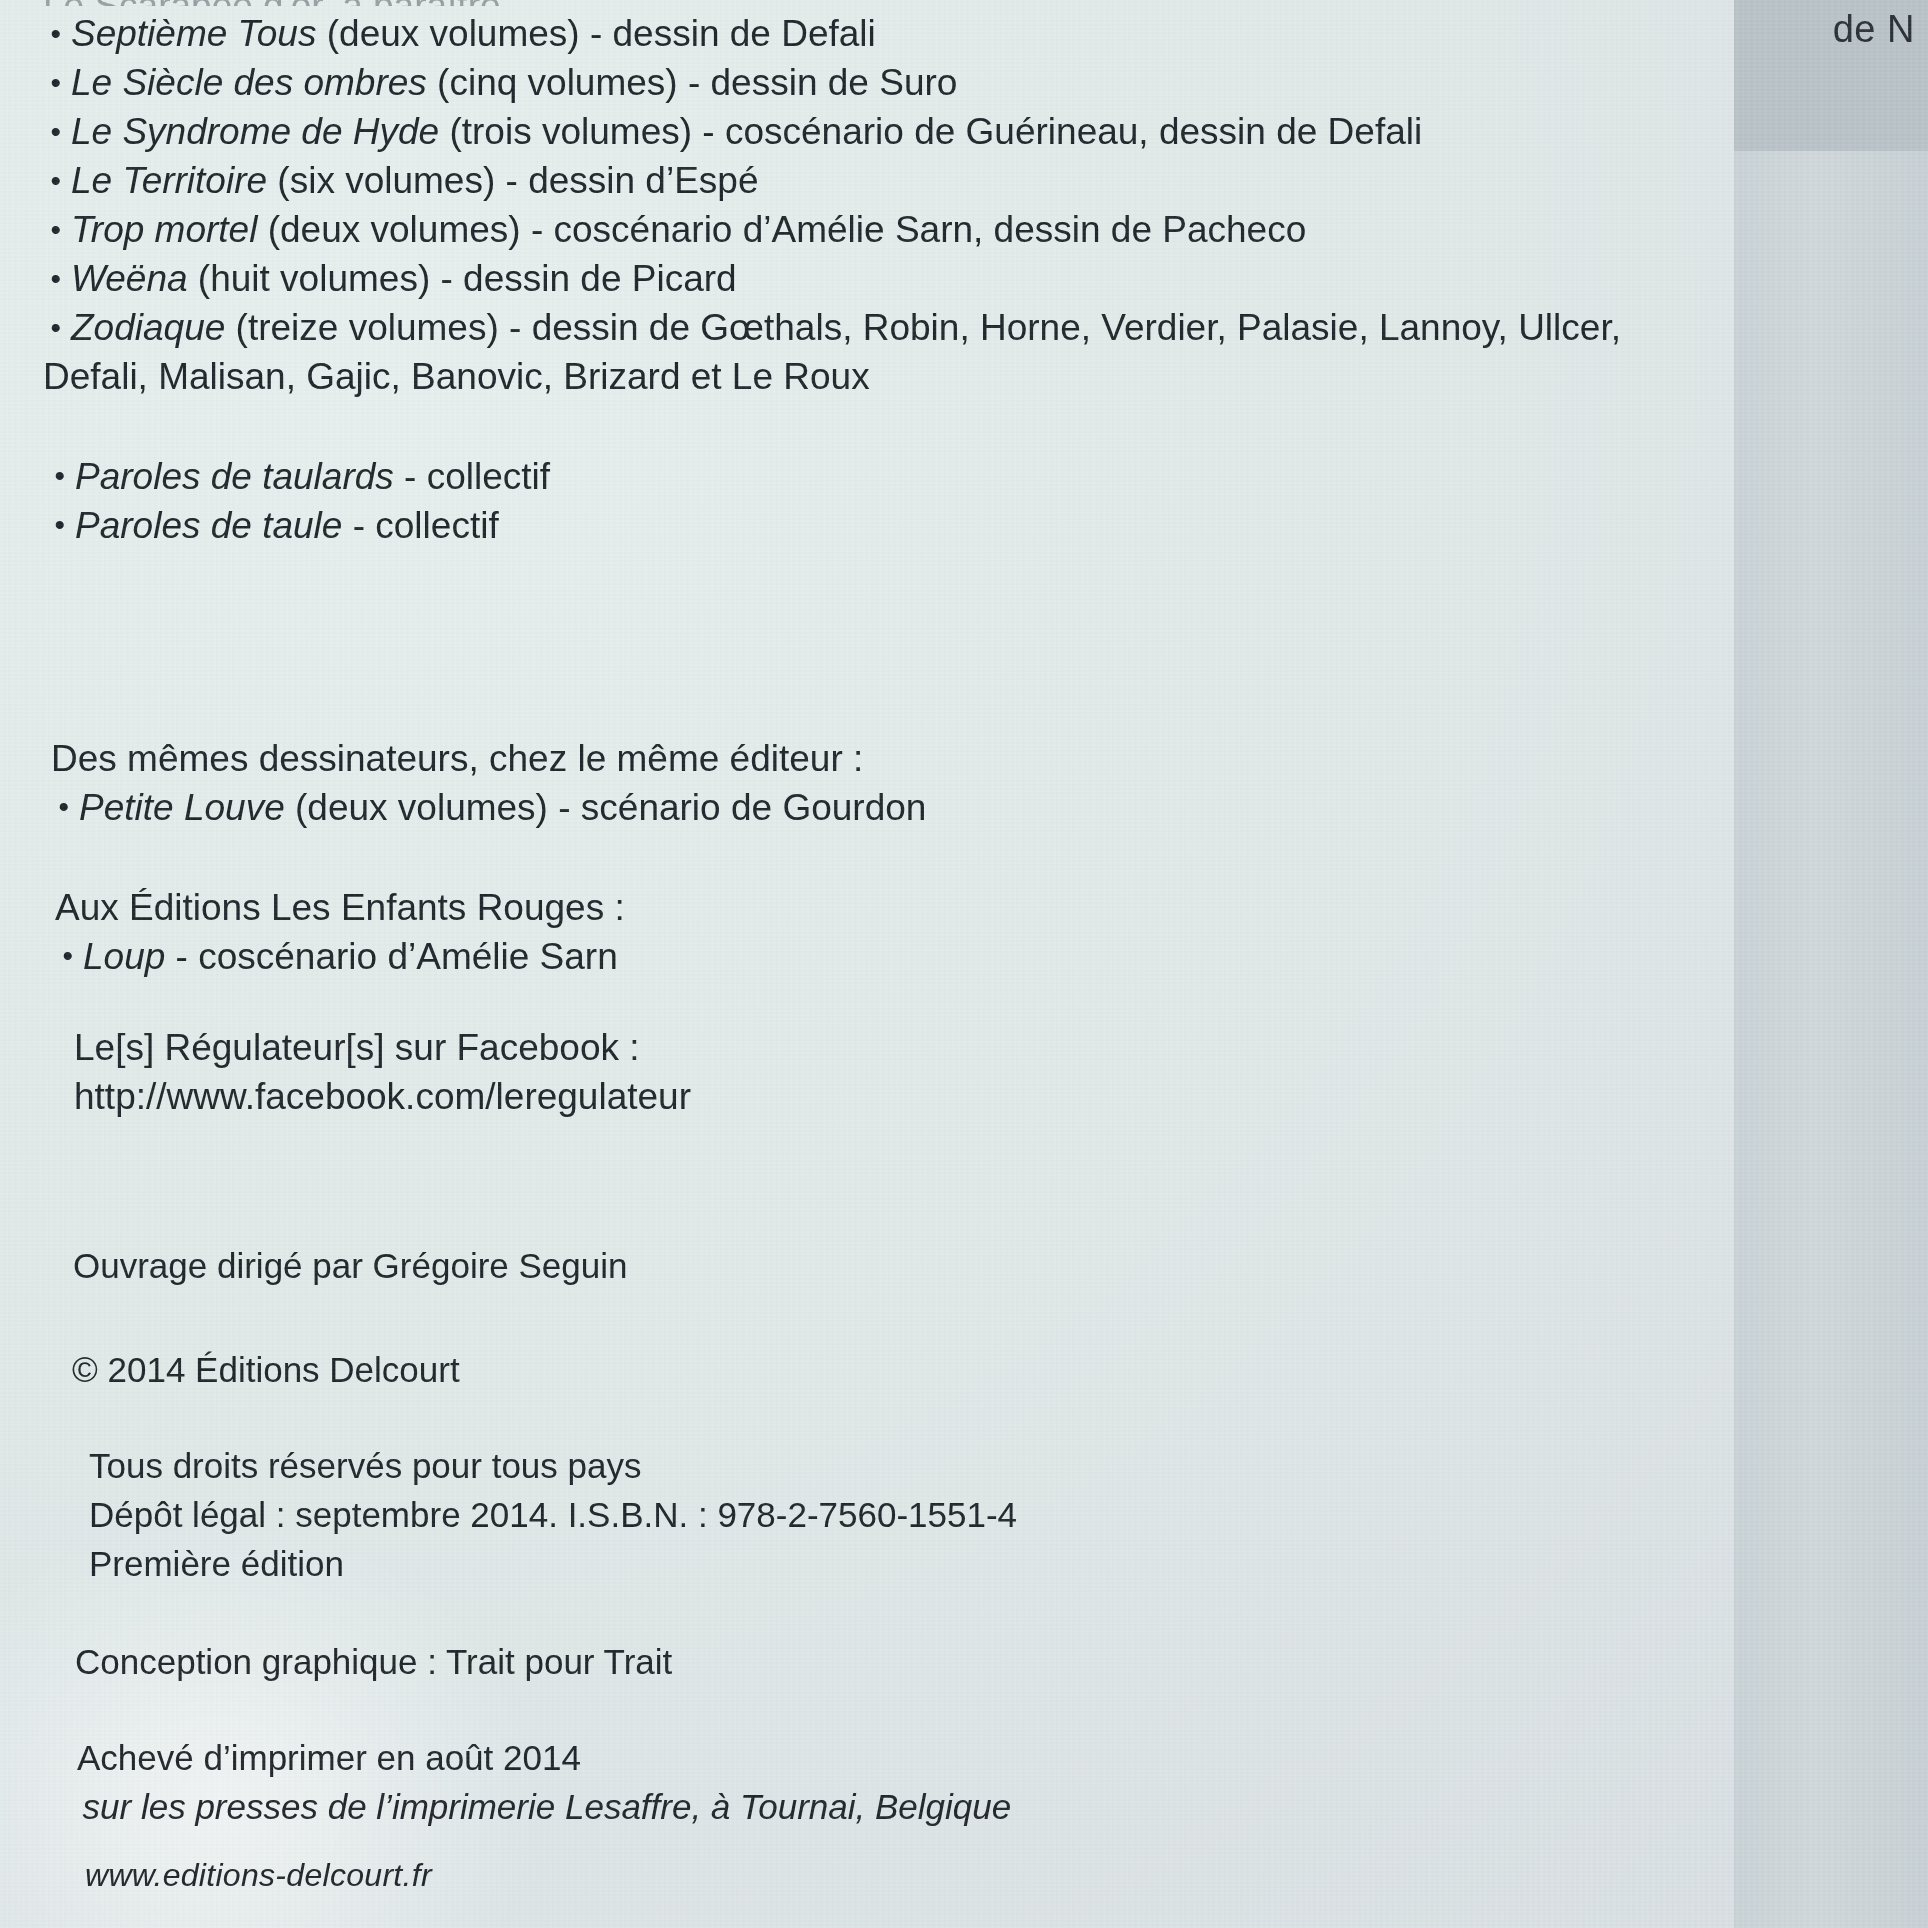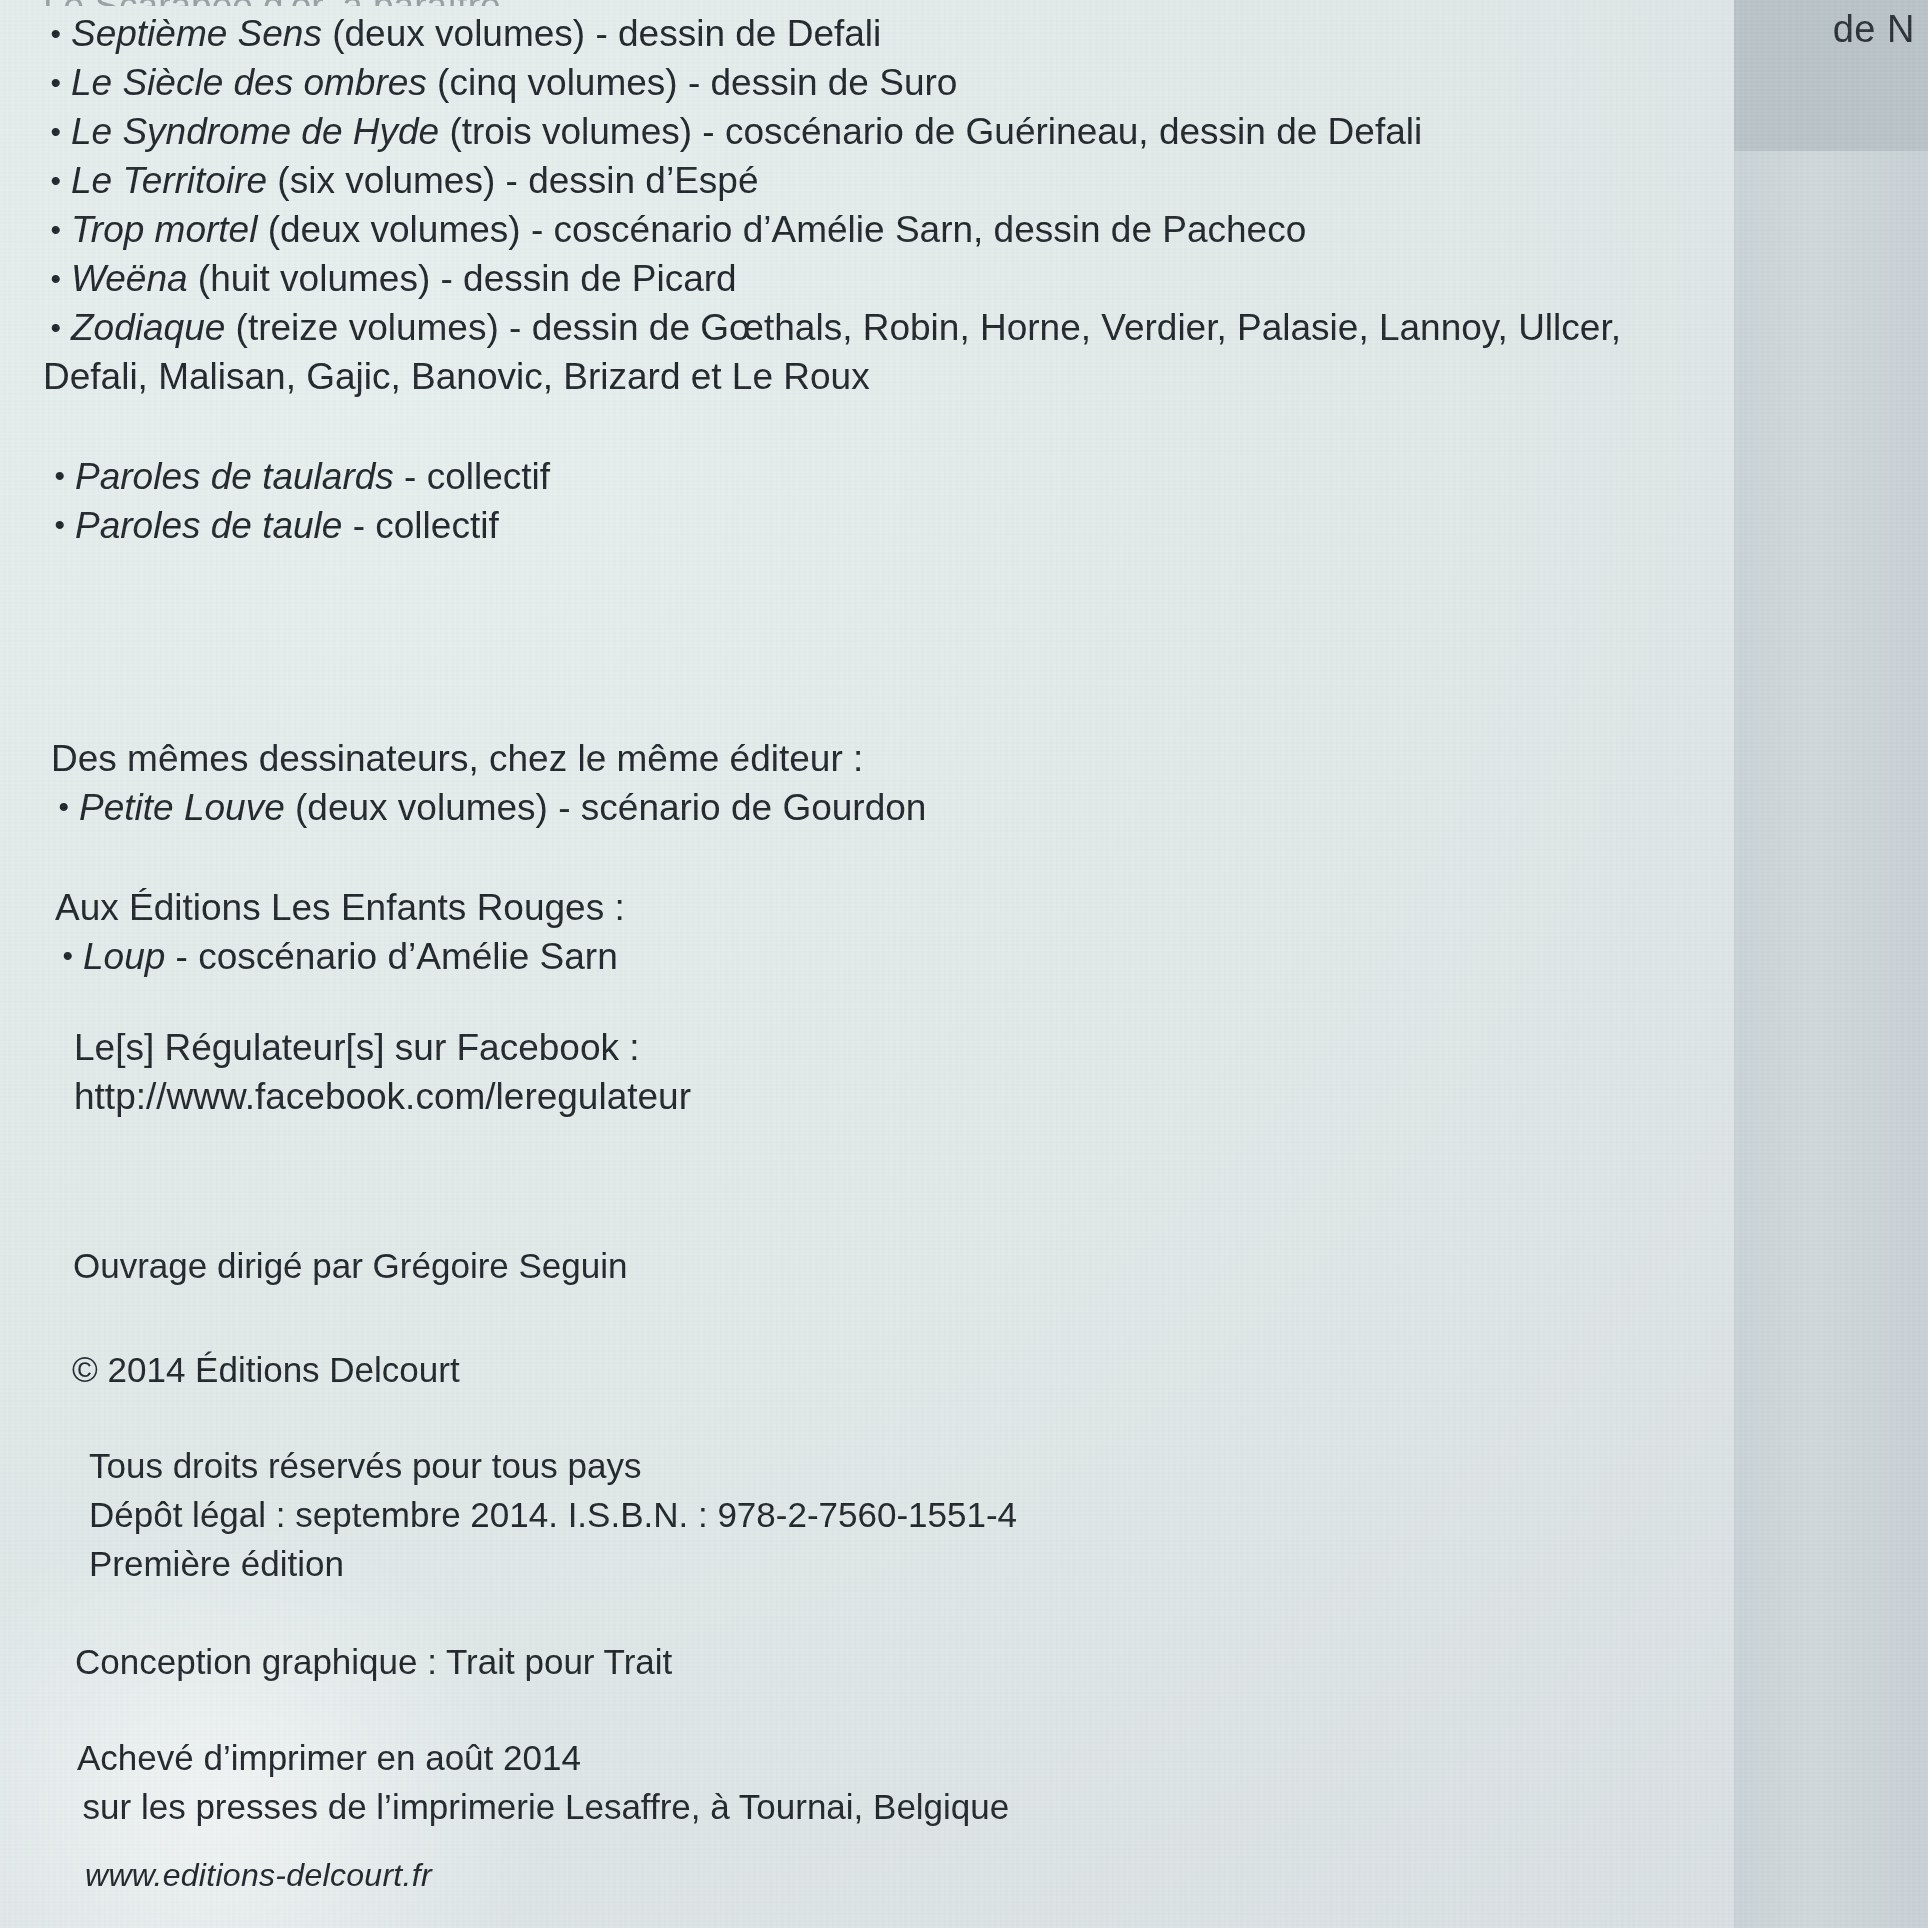--- a/index.html
+++ b/index.html
@@ -132,39 +132,39 @@
   .small-bullet li::before { font-size: 24.5px; left: 9.4px; top: 0px; }
 
   .footer-block { font-size: 35px; line-height: 49px; }
 
   .url-italic {
     font-style: italic;
     font-size: 32px;
     letter-spacing: 0.3px;
   }
 
-  .indent { padding-left: 30px; }
+  .indent { padding-left: 30px; font-style: italic; }
 </style>
 </head>
 <body>
 
 <div id="page">
 
   <div class="right-band"></div>
   <div class="right-band-top"></div>
   <div class="right-text">de N</div>
   <div class="corner-glow"></div>
 
   <div class="content">
 
     <div class="cropped">Le Scarabée d'or, à paraître</div>
 
     <div class="block" style="left:43px; top:9.4px; width:1657px;">
       <ul class="bullets">
-        <li><span class="it">Septième Sens</span><span> (deux volumes) - dessin de Defali</span></li>
+        <li><span class="it">Septième Tous</span><span> (deux volumes) - dessin de Defali</span></li>
         <li><span class="it">Le Siècle des ombres</span><span> (cinq volumes) - dessin de Suro</span></li>
         <li><span class="it">Le Syndrome de Hyde</span><span> (trois volumes) - coscénario de Guérineau, dessin de Defali</span></li>
         <li><span class="it">Le Territoire</span><span> (six volumes) - dessin d’Espé</span></li>
         <li><span class="it">Trop mortel</span><span> (deux volumes) - coscénario d’Amélie Sarn, dessin de Pacheco</span></li>
         <li><span class="it">Weëna</span><span> (huit volumes) - dessin de Picard</span></li>
         <li><span class="it">Zodiaque</span><span> (treize volumes) - dessin de Gœthals, Robin, Horne, Verdier, Palasie, Lannoy, Ullcer,</span></li>
       </ul>
       <div class="wrapline" style="padding-left:0px;">Defali, Malisan, Gajic, Banovic, Brizard et Le Roux</div>
     </div>
 

